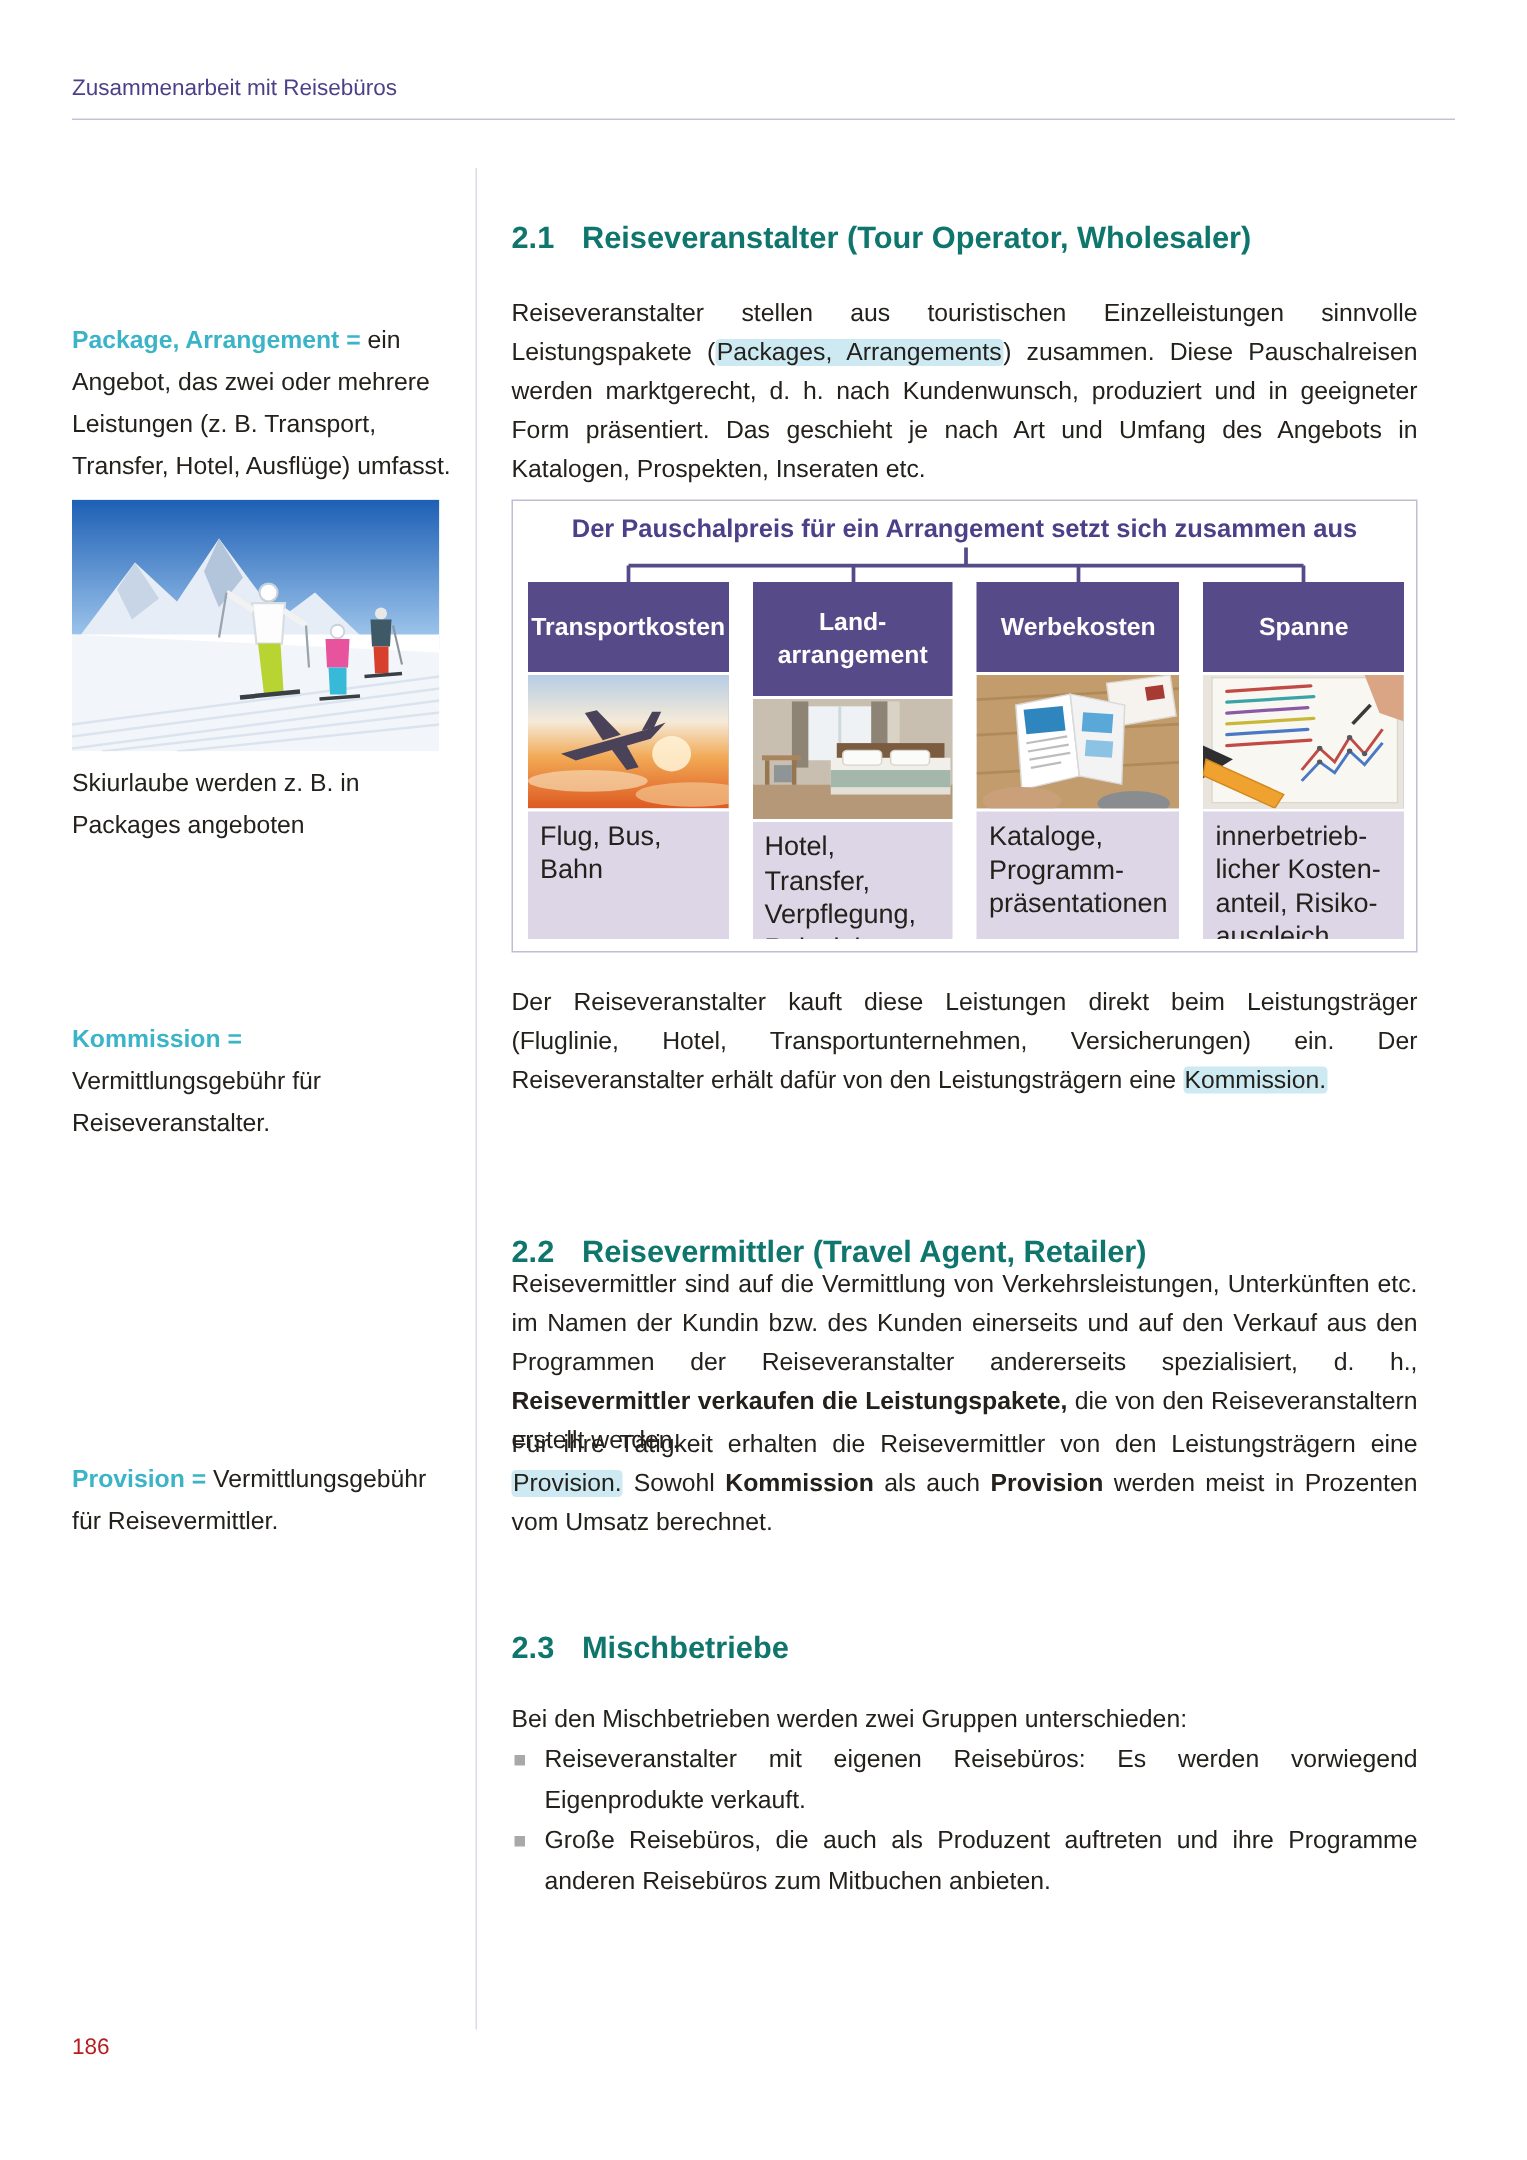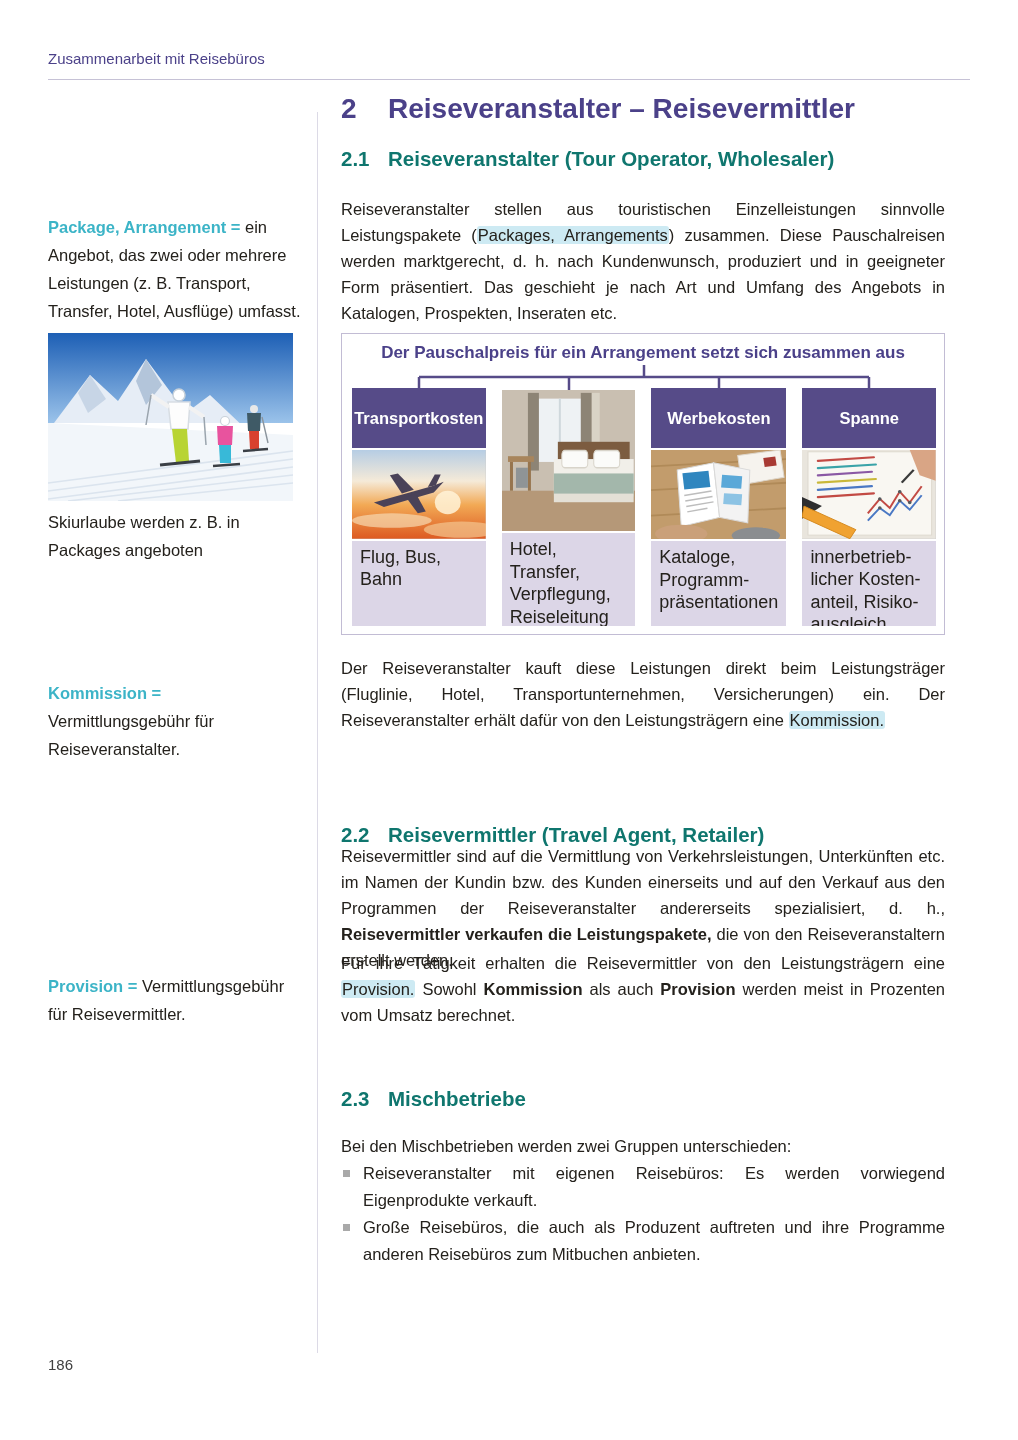--- a/index.html
+++ b/index.html
@@ -37,21 +37,21 @@
   .colimg { flex:1 1 auto; margin:2px 0; overflow:hidden; background:#ccc; }
   .colimg svg { display:block; width:100%; height:100%; }
   .coldesc { height:93px; background:#dcd6e7; font-size:18px; line-height:22.5px;
              padding:5px 8px; white-space:pre-line; overflow:hidden; }
 
   
   .bullet-block { position:absolute; left:341px; width:604px; }
   .bullet { position:relative; padding-left:22px; font-size:16.5px; line-height:27px; text-align:justify; }
   .sq { position:absolute; left:2px; top:10px; width:7px; height:7px; background:#a9a9a9; }
 
-  .page-number { position:absolute; left:48px; top:1356px; font-size:15px; color:#404040; }
+  .page-number { position:absolute; left:48px; top:1356px; font-size:15px; color:#b91c1c; }
 </style>
 </head>
 <body>
 
 <div class="page">
 
   <div class="page-header">Zusammenarbeit mit Reisebüros</div>
   <div class="header-rule"></div>
   <div class="v-divider"></div>
 
@@ -106,21 +106,20 @@
   <figcaption class="ski-caption">Skiurlaube werden z. B. in Packages angeboten</figcaption>
 
   <div class="margin-note" style="top:679px">
     <span class="term">Kommission =</span><span> Vermittlungsgebühr für Reiseveranstalter.</span>
   </div>
 
   <div class="margin-note" style="top:972px">
     <span class="term">Provision =</span><span> Vermittlungsgebühr für Reisevermittler.</span>
   </div>
 
-  <h1 class="h1"><span class="hnum">2</span><span>Reiseveranstalter – Reisevermittler</span></h1>
 
   <h2 class="h2" style="top:147px"><span class="hnum">2.1</span><span>Reiseveranstalter (Tour Operator, Wholesaler)</span></h2>
 
   <p class="para" style="top:196px"><span>Reiseveranstalter stellen aus touristischen Einzelleistungen sinnvolle Leistungspakete (</span><span class="hl">Packages, Arrangements</span><span>) zusammen. Diese Pauschalreisen werden marktgerecht, d. h. nach Kundenwunsch, produziert und in geeigneter Form präsentiert. Das geschieht je nach Art und Umfang des Angebots in Katalogen, Prospekten, Inseraten etc.</span></p>
 
   <div class="diagram">
     <div class="diagram-title">Der Pauschalpreis für ein Arrangement setzt sich zusammen aus</div>
     <svg class="connector" viewBox="0 0 604 56">
       <g stroke="#564b88" stroke-width="2.5" fill="none">
         <line x1="302" y1="31" x2="302" y2="43"></line>
@@ -154,20 +153,22 @@
               <polygon points="50,48 38,28 46,26 62,44"></polygon>
               <polygon points="54,52 66,70 74,68 64,48"></polygon>
               <polygon points="76,41 83,27 89,27 84,39"></polygon>
             </g>
           </svg>
         </div>
         <div class="coldesc">Flug, Bus, Bahn</div>
       </div>
 
       <div class="dcol">
+        <div class="colhead">Land-
+arrangement</div>
         <div class="colimg">
           <svg viewBox="0 0 134 98" preserveAspectRatio="none">
             <rect width="134" height="98" fill="#c9bfb1"></rect>
             <rect x="0" y="70" width="134" height="28" fill="#b59878"></rect>
             <rect x="36" y="6" width="44" height="44" fill="#eef2f4"></rect>
             <line x1="58" y1="6" x2="58" y2="50" stroke="#cfd8dc" stroke-width="2"></line>
             <rect x="26" y="2" width="11" height="54" fill="#8d8475"></rect>
             <rect x="79" y="2" width="11" height="54" fill="#8d8475"></rect>
             <rect x="90" y="2" width="8" height="54" fill="#d9d3c6"></rect>
             <rect x="56" y="36" width="72" height="20" fill="#7c5c40"></rect>

